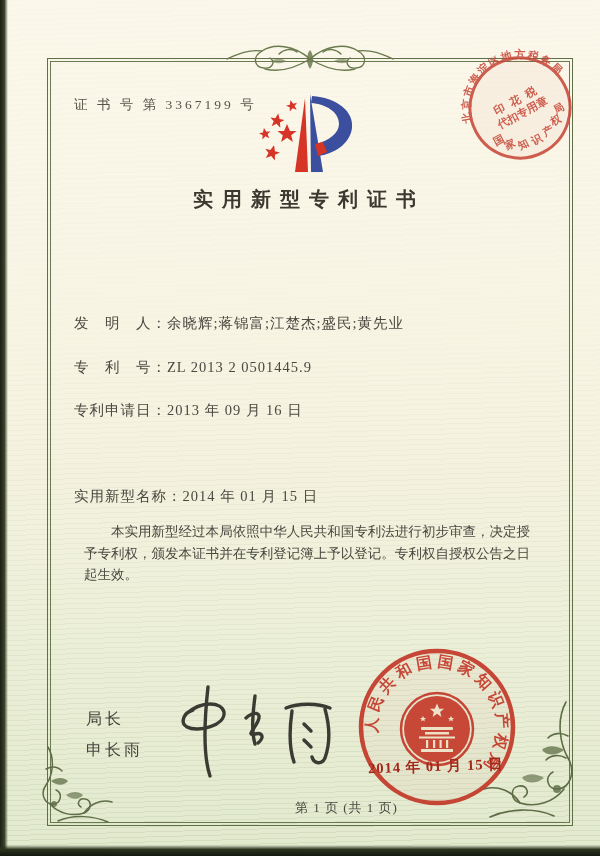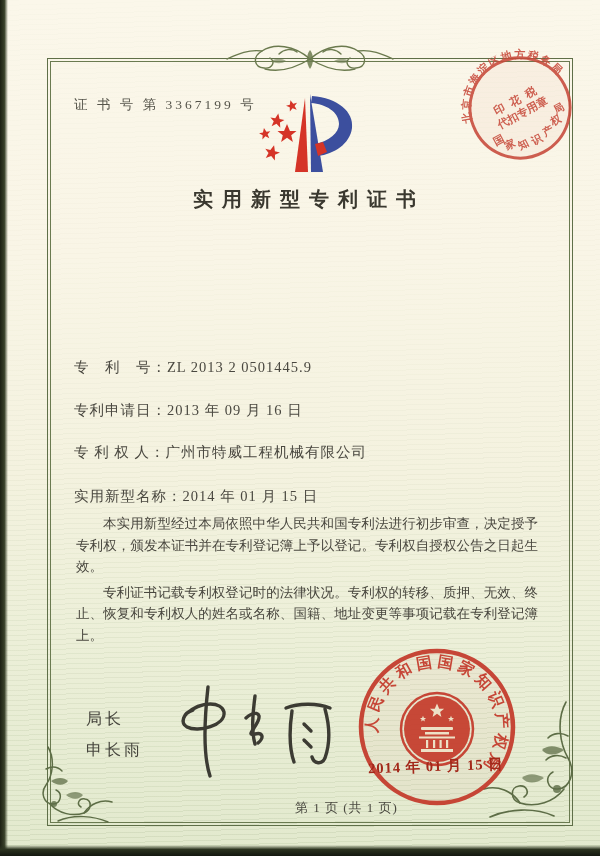--- a/index.html
+++ b/index.html
@@ -23,21 +23,21 @@
     border:1px solid #5f6f48;}
   .frame::after{content:"";position:absolute;inset:2px;border:1px solid #6a7a50;}
   .cert-no{position:absolute;left:74px;top:96px;font-size:13.5px;letter-spacing:3px;color:#55544a;}
   .logo{position:absolute;left:232px;top:86px;width:150px;height:92px;}
   .title{position:absolute;left:47px;top:186px;width:524px;text-align:center;
     font-size:20px;font-weight:700;letter-spacing:9px;color:#3a382f;}
   .field{position:absolute;left:74px;width:470px;font-size:14.5px;color:#4a4840;letter-spacing:1px;white-space:nowrap;}
   .f0{top:261px}.f1{top:314px}.f2{top:358px}.f3{top:401px}.f4{top:443px}.f5{top:487px}
   .paras{position:absolute;left:72px;top:509px;width:470px;font-size:13.5px;line-height:21.5px;
     color:#49473f;text-align:justify;}
-  .paras p{margin:4px;text-indent:2em;}
+  .paras p{margin:12px;text-indent:2em;}
   .signer{position:absolute;left:86px;top:703px;font-size:16px;color:#45443c;letter-spacing:3px;line-height:31px;}
   .signature{position:absolute;left:158px;top:682px;width:195px;height:98px;}
   .seal{position:absolute;left:355px;top:645px;width:164px;height:164px;opacity:.93;}
   .seal-date{position:absolute;left:368px;top:757px;font-size:14.5px;font-weight:700;color:#a3281a;
     letter-spacing:1px;transform:rotate(-2deg);white-space:nowrap;}
   .stamp{position:absolute;left:462px;top:50px;width:116px;height:116px;transform:rotate(-28deg);opacity:.88;}
   .footer{position:absolute;left:47px;top:799px;width:599px;text-align:center;font-size:13px;
     color:#4a4940;letter-spacing:1px;}
   .orn-top{position:absolute;left:224px;top:41px;width:172px;height:36px;}
   .orn-bl{position:absolute;left:38px;top:733px;width:92px;height:96px;}
@@ -105,28 +105,27 @@
       <path transform="translate(40 67) scale(8) rotate(15)" d="M0,-1 L0.294,-0.309 L0.951,-0.309 L0.42,0.118 L0.588,0.809 L0,0.381 L-0.588,0.809 L-0.42,0.118 L-0.951,-0.309 L-0.294,-0.309 Z"></path>
     </g>
     <polygon points="63,86 73,12 76,86" fill="#d53427"></polygon>
     <polygon points="79,86 78,8 91,86" fill="#3c4f9e"></polygon>
     <path d="M80,10 C106,12 122,26 120,42 C118,58 102,68 86,70 L83,58 C97,55 107,47 107,38 C107,26 94,18 79,17 Z" fill="#3c4f9e"></path>
     <polygon points="86,70 83,58 91,56 95,66" fill="#d53427"></polygon>
   </svg>
 
   <div class="title">实用新型专利证书</div>
 
+  <div class="field f1"><span>发　明　人：</span><span>余晓辉;蒋锦富;江楚杰;盛民;黄先业</span></div>
   <div class="field f2"><span>专　利　号：</span><span>ZL 2013 2 0501445.9</span></div>
   <div class="field f3"><span>专利申请日：</span><span>2013 年 09 月 16 日</span></div>
-  <div class="field f4"><span>专 利 权 人：</span><span>广州市特威工程机械有限公司</span></div>
   <div class="field f5"><span>实用新型名称：</span><span>2014 年 01 月 15 日</span></div>
 
   <div class="paras">
     <p>本实用新型经过本局依照中华人民共和国专利法进行初步审查，决定授予专利权，颁发本证书并在专利登记簿上予以登记。专利权自授权公告之日起生效。</p>
-    <p>专利证书记载专利权登记时的法律状况。专利权的转移、质押、无效、终止、恢复和专利权人的姓名或名称、国籍、地址变更等事项记载在专利登记簿上。</p>
   </div>
 
   <div class="signer">
     <div>局长</div>
     <div>申长雨</div>
   </div>
 
   <svg class="signature" viewBox="0 0 195 98">
     <g stroke="#3c3b33" fill="none" stroke-width="3.4" stroke-linecap="round" stroke-linejoin="round">
       <path d="M28,32 C44,18 64,20 66,30 C68,43 40,51 29,45 C22,41 25,31 35,28"></path>

